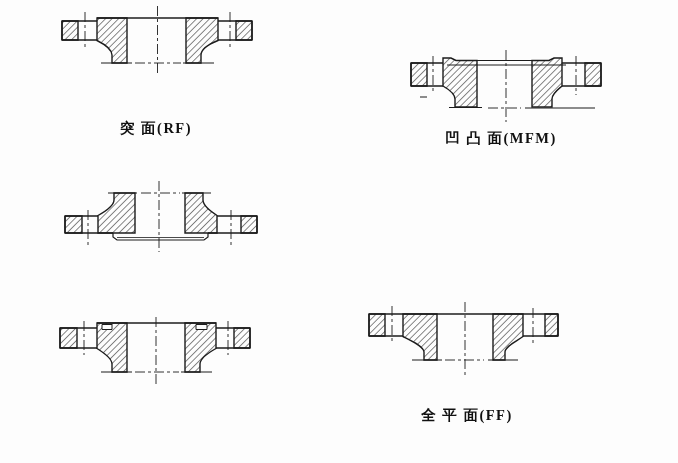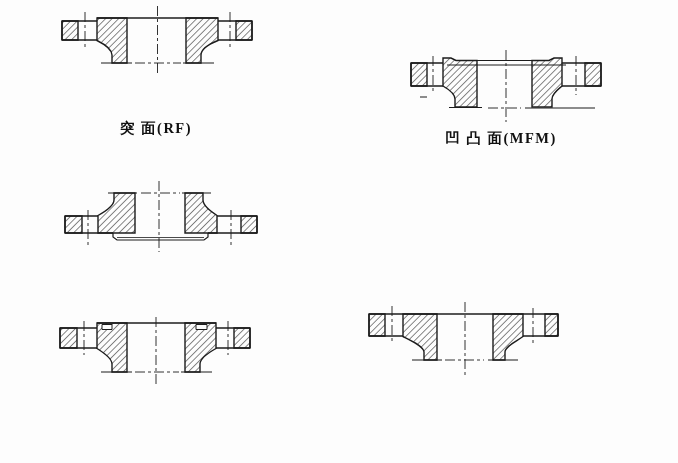--- a/index.html
+++ b/index.html
@@ -162,14 +162,15 @@
       <path d="M369,336 H403 M523,336 H558"></path>
       <path d="M412,360 H442 M488,360 H518" stroke-width="1.2"></path>
     </g>
     <g fill="none" stroke="currentColor" stroke-width="0.9" stroke-dasharray="10 3 3 3">
       <path d="M465,302 V376"></path>
       <path d="M392,306 V342"></path>
       <path d="M533,308 V346"></path>
       <path d="M445,360 H484"></path>
     </g>
   </svg>
+  <div class="caption" style="left:467px; top:406px;">全 平 面(FF)</div>
 
 </div>
 
 </body></html>

